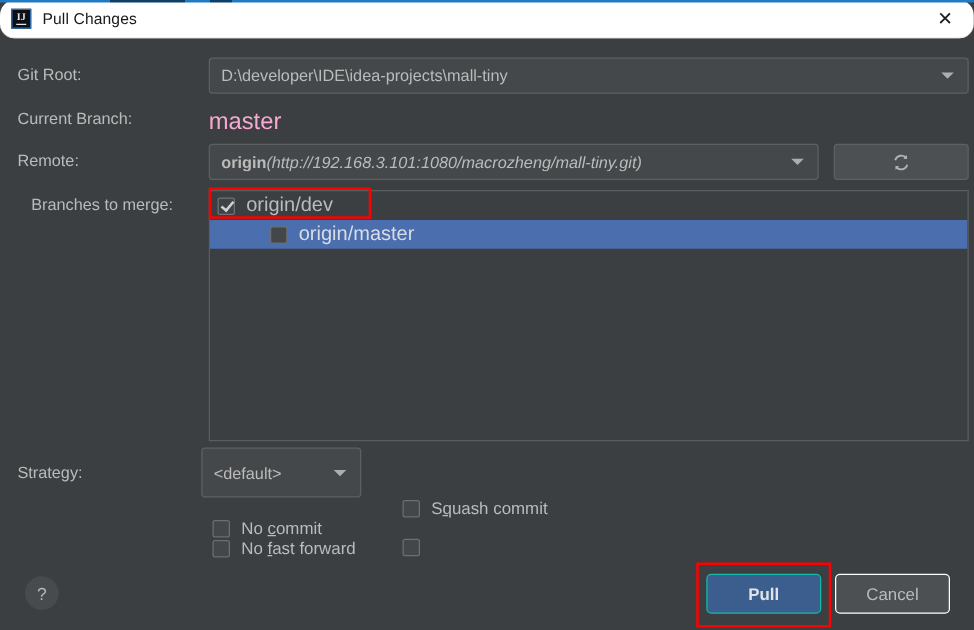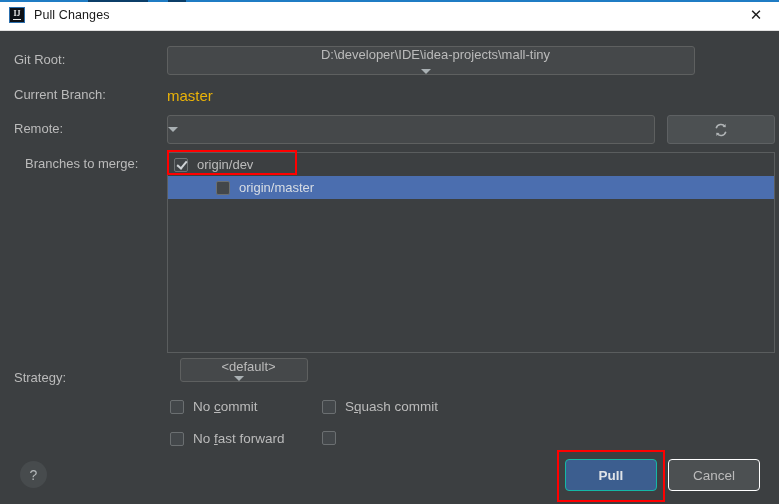--- a/index.html
+++ b/index.html
@@ -18,20 +18,21 @@
   
   .titlebar {
     position: absolute;
     left: 0; top: 0;
     width: 779px; height: 31px;
     background: #ffffff;
     border-bottom: 1px solid #e0e0e0;
     display: flex;
     align-items: center;
     box-sizing: border-box;
+    border-radius: 12px;
   }
   .tb-accent {
     position: absolute;
     left: 0; top: 0;
     width: 779px; height: 2px;
     background: linear-gradient(to right,
       #1f7cc4 0px, #1f7cc4 88px,
       #0b3e68 88px, #0b3e68 148px,
       #1f7cc4 148px, #1f7cc4 168px,
       #0b3e68 168px, #0b3e68 186px,
@@ -122,22 +123,22 @@
     width: 0; height: 0;
     border-left: 5px solid transparent;
     border-right: 5px solid transparent;
     border-top: 5px solid #a9b0b3;
     margin-right: 11px;
     flex: none;
   }
 
   .static-val {
     position: absolute;
-    color: #eab308;
-    font-size: 15px;
+    color: #f9a8d4;
+    font-size: 19px;
   }
 
   
   .btn-refresh {
     position: absolute;
     background: #4c5052;
     border: 1px solid #5e6163;
     border-radius: 3px;
     box-sizing: border-box;
     display: flex;
@@ -158,21 +159,21 @@
     height: 23px;
     display: flex;
     align-items: center;
     padding-left: 6px;
     box-sizing: border-box;
     cursor: default;
   }
   .list-row.selected { background: #4b6eaf; padding-left: 48px; }
   .list-row .lbl {
     margin-left: 9px;
-    font-size: 13px;
+    font-size: 16px;
     color: #bbbbbb;
   }
   .list-row.selected .lbl { color: #d8dde4; }
 
   
   .cb {
     width: 14px; height: 14px;
     border: 1px solid #6b6f71;
     background: #43474a;
     border-radius: 2px;
@@ -262,30 +263,34 @@
     <div class="ij">IJ</div>
     <div class="ubar"></div>
   </div>
   <div class="tb-title">Pull Changes</div>
   <div class="tb-close">✕</div>
 </div>
 
 <div class="dialog">
 
   <div class="row-label" style="left:14px; top:21px;">Git Root:</div>
-  <div class="combo" style="left:167px; top:15px; width:528px; height:29px;flex-direction:column;">
+  <div class="combo" style="left:167px; top:15px; width:608px; height:29px;">
     <div class="txt">D:\developer\IDE\idea-projects\mall-tiny</div>
     <div class="arrow"></div>
   </div>
 
   <div class="row-label" style="left:14px; top:56px;">Current Branch:</div>
   <div class="static-val" style="left:167px; top:56px;">master</div>
 
   <div class="row-label" style="left:14px; top:90px;">Remote:</div>
   <div class="combo" style="left:167px; top:84px; width:488px; height:29px;">
+    <div class="txt" style="display:flex; align-items:baseline;">
+      <span style="font-weight:bold;">origin</span>
+        <span style="font-style:italic;">(http://192.168.3.101:1080/macrozheng/mall-tiny.git)</span>
+    </div>
     <div class="arrow"></div>
   </div>
   <div class="btn-refresh" style="left:667px; top:84px; width:108px; height:29px;">
     <svg width="16" height="16" viewBox="0 0 16 16">
       <path d="M3.2 6.2 A5 5 0 0 1 12.1 4.6" fill="none" stroke="#b0b4b6" stroke-width="1.5"></path>
       <path d="M12.8 9.8 A5 5 0 0 1 3.9 11.4" fill="none" stroke="#b0b4b6" stroke-width="1.5"></path>
       <path d="M12.6 2.0 L12.6 5.2 L9.5 5.0 Z" fill="#b0b4b6"></path>
       <path d="M3.4 14.0 L3.4 10.8 L6.5 11.0 Z" fill="#b0b4b6"></path>
     </svg>
   </div>
@@ -298,26 +303,26 @@
       <div class="lbl">origin/dev</div>
     </div>
 
     <div class="list-row selected">
       <div class="cb"></div>
       <div class="lbl">origin/master</div>
     </div>
   </div>
 
   <div class="row-label" style="left:14px; top:339px;">Strategy:</div>
-  <div class="combo" style="left:180px; top:327px; width:128px; height:24px;flex-direction:column;">
+  <div class="combo" style="left:161px; top:327px; width:128px; height:40px;">
     <div class="txt">&lt;default&gt;</div>
     <div class="arrow"></div>
   </div>
 
-  <div class="opt" style="left:170px; top:368px;">
+  <div class="opt" style="left:170px; top:384px;">
     <div class="cb"></div>
     <div class="otxt"><span>No </span><span class="mn">c</span><span>ommit</span></div>
   </div>
 
   <div class="opt" style="left:322px; top:368px;">
     <div class="cb"></div>
     <div class="otxt"><span>S</span><span class="mn">q</span><span>uash commit</span></div>
   </div>
 
   <div class="opt" style="left:170px; top:400px;">

